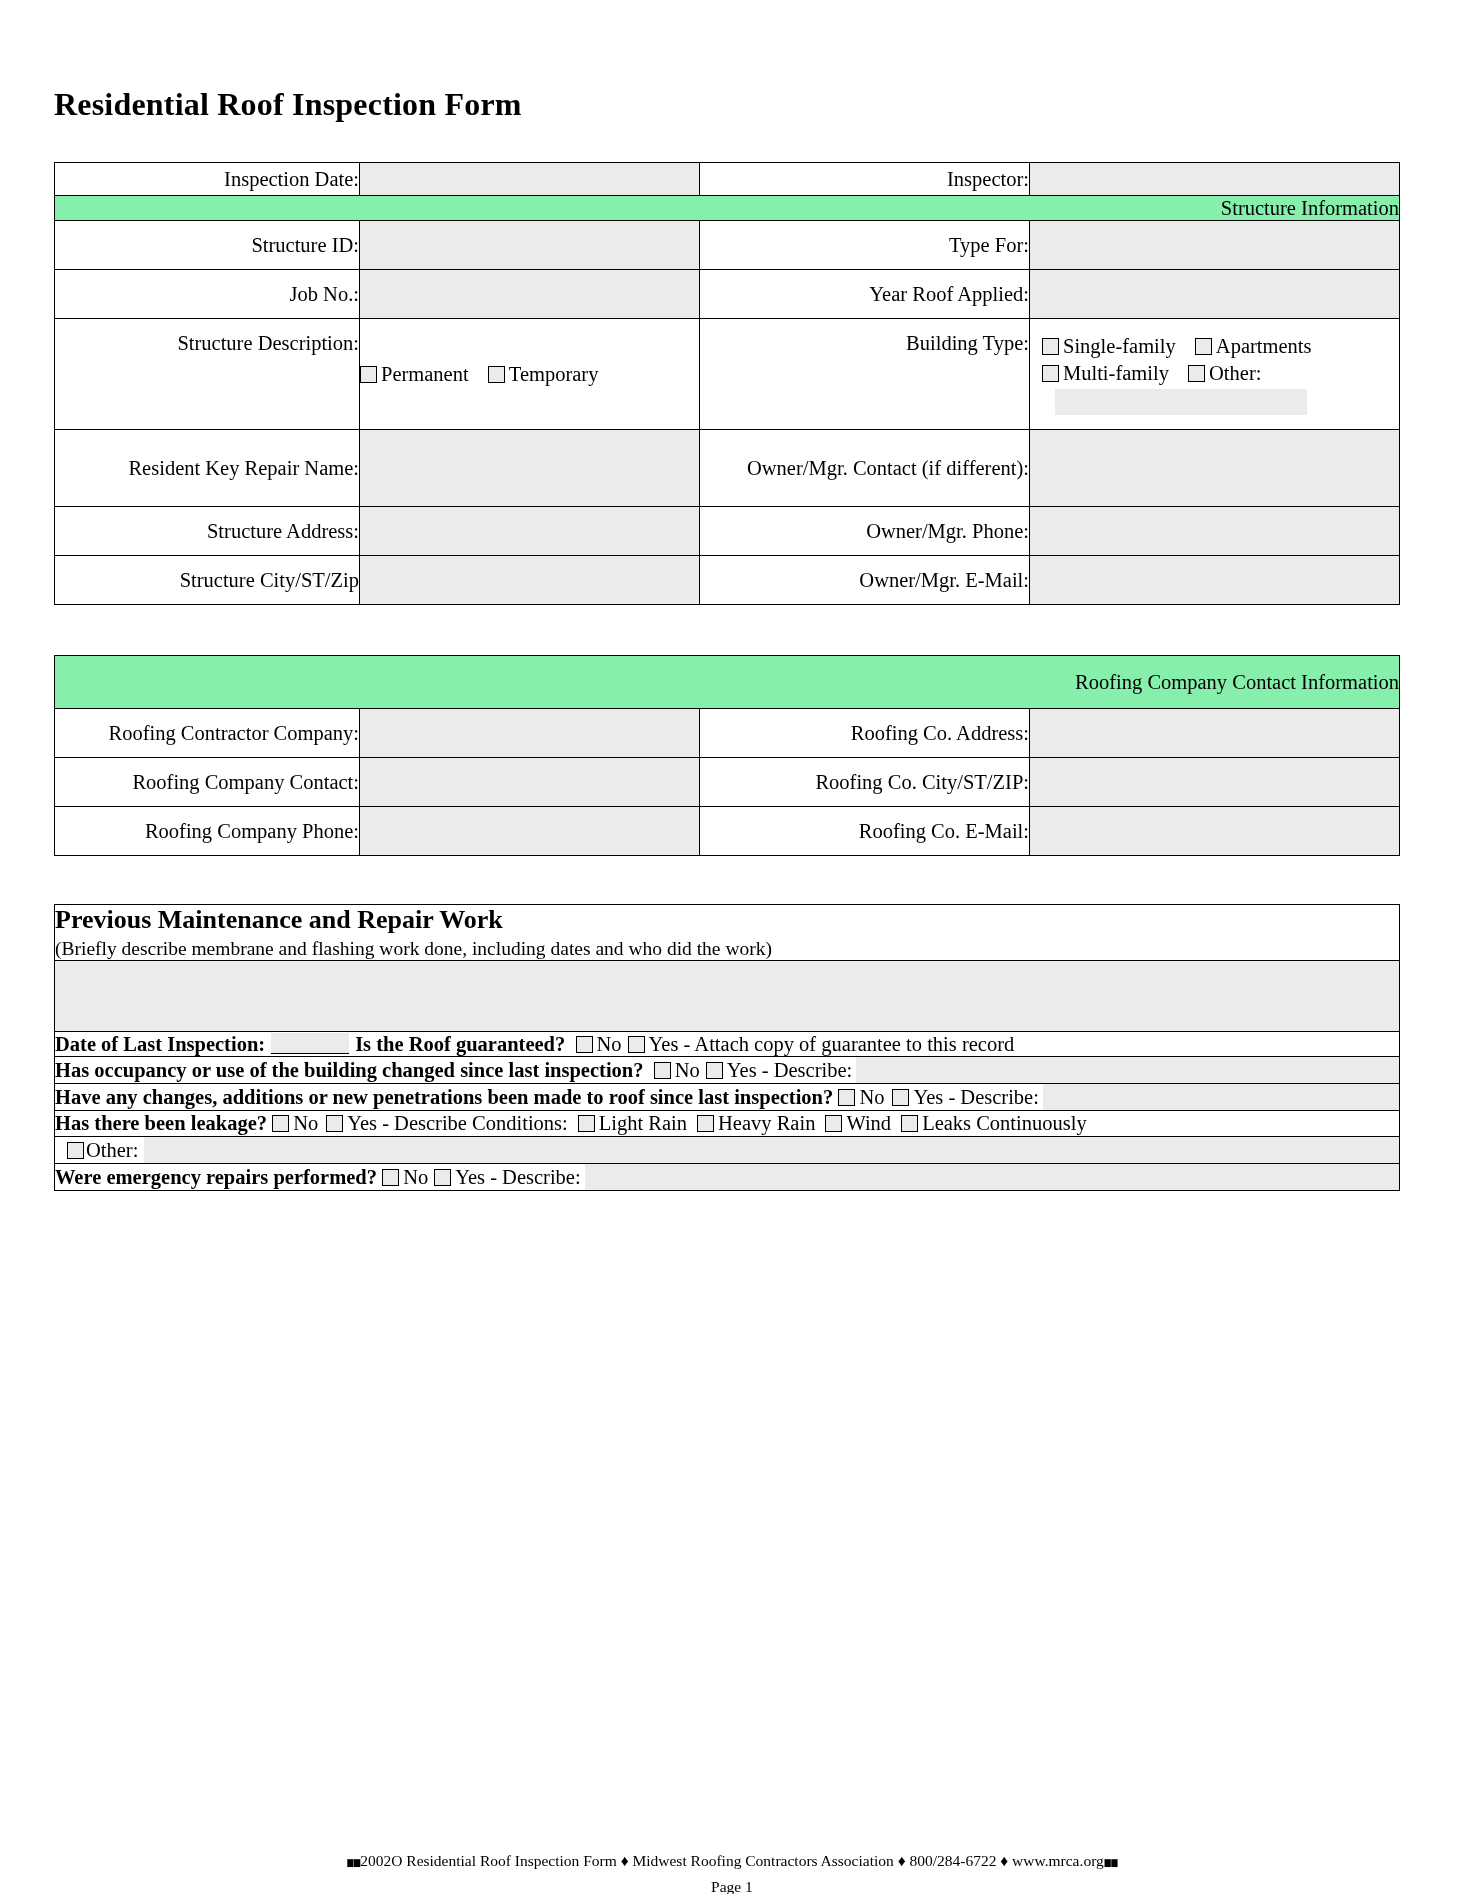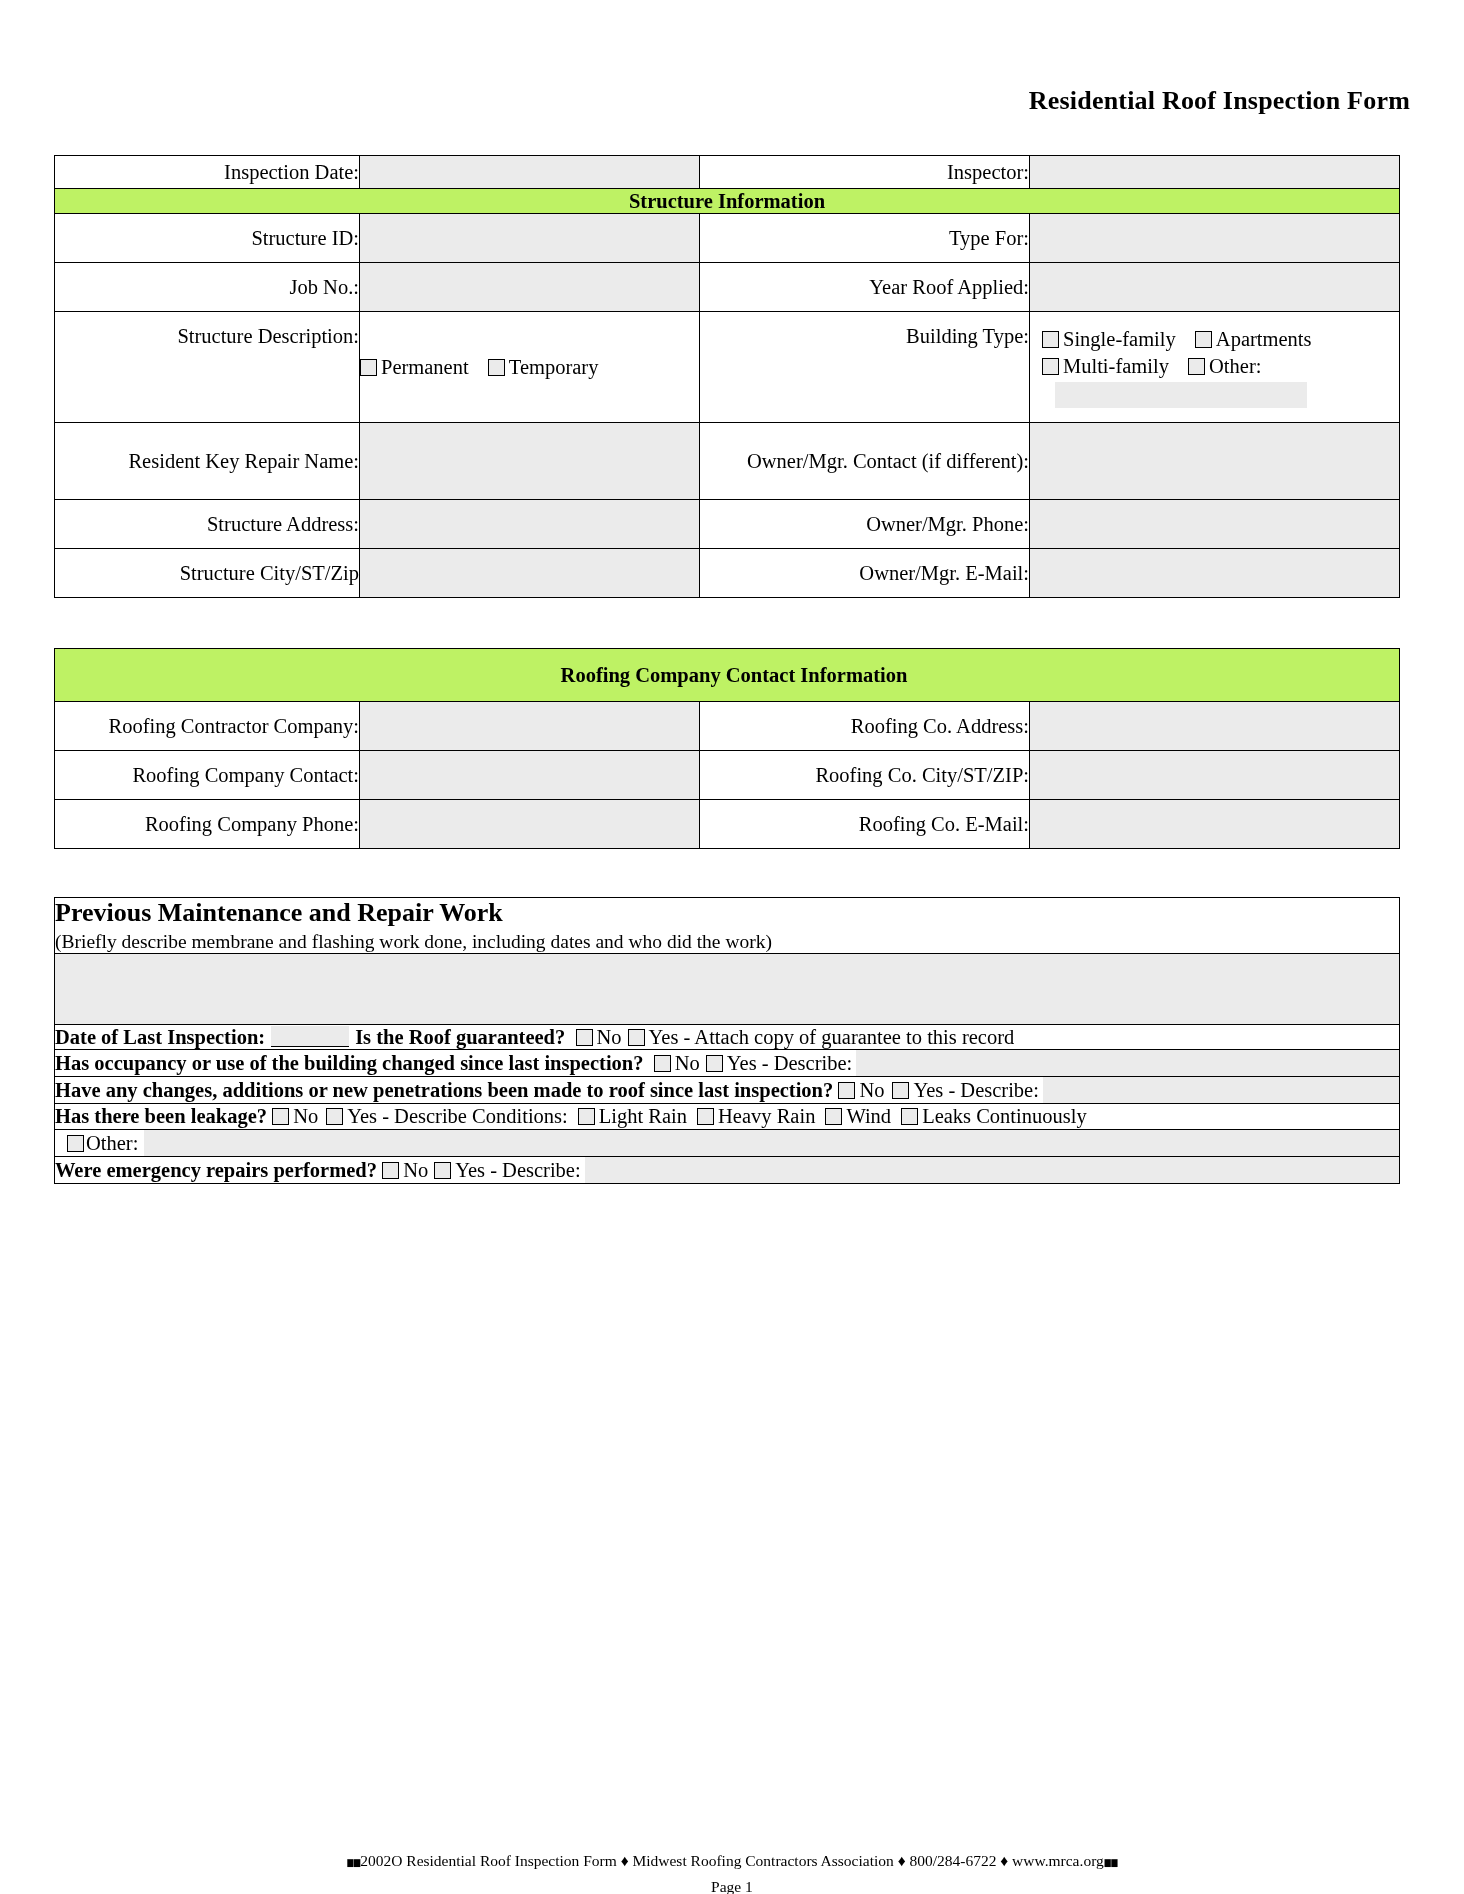--- a/index.html
+++ b/index.html
@@ -16,22 +16,22 @@
     overflow: hidden;
   }
   .page {
     position: relative;
     width: 1464px;
     height: 1894px;
     box-sizing: border-box;
     padding: 0 54px;
   }
   .doc-title {
-    text-align: right;
-    font-size: 26px;
+    text-align: left;
+    font-size: 32px;
     font-weight: bold;
     letter-spacing: 0.2px;
     margin-top: 86px;
     margin-bottom: 0;
     font-family: "Liberation Serif", "DejaVu Serif", serif;
   }
 
   
   table.form {
     border-collapse: collapse;
@@ -60,24 +60,24 @@
     background: #ebebeb;
   }
   .fld-wrap {
     display: block;
     width: 100%;
     height: 100%;
     min-height: 32px;
   }
   .sect-head {
     font-size: 26px;
-    font-weight: bold;
+    font-weight: normal;
     padding: 12px 0 12px 14px;
-    text-align: center;
-    background: #bef264;
+    text-align: right;
+    background: #86efac;
   }
   .sect-sub {
     font-size: 19.5px;
     font-weight: normal;
     display: block;
     padding-top: 2px;
   }
 
   
   .cb {

